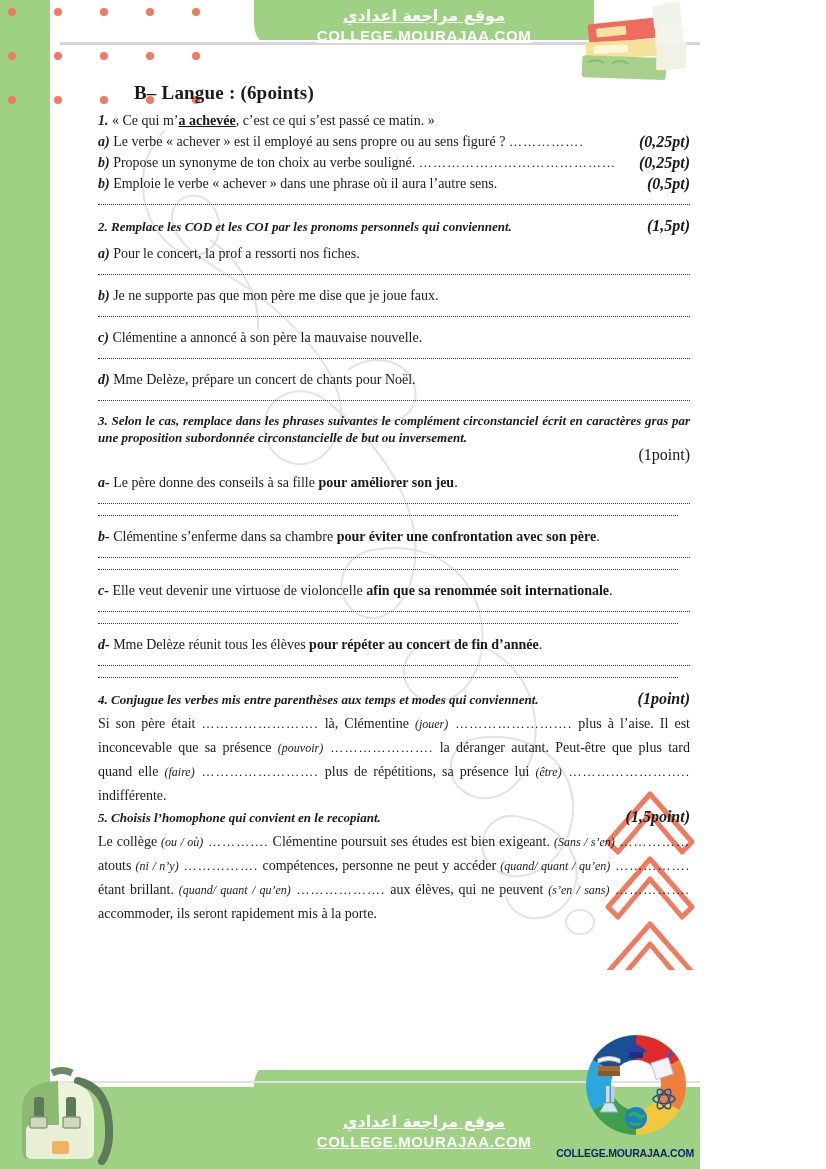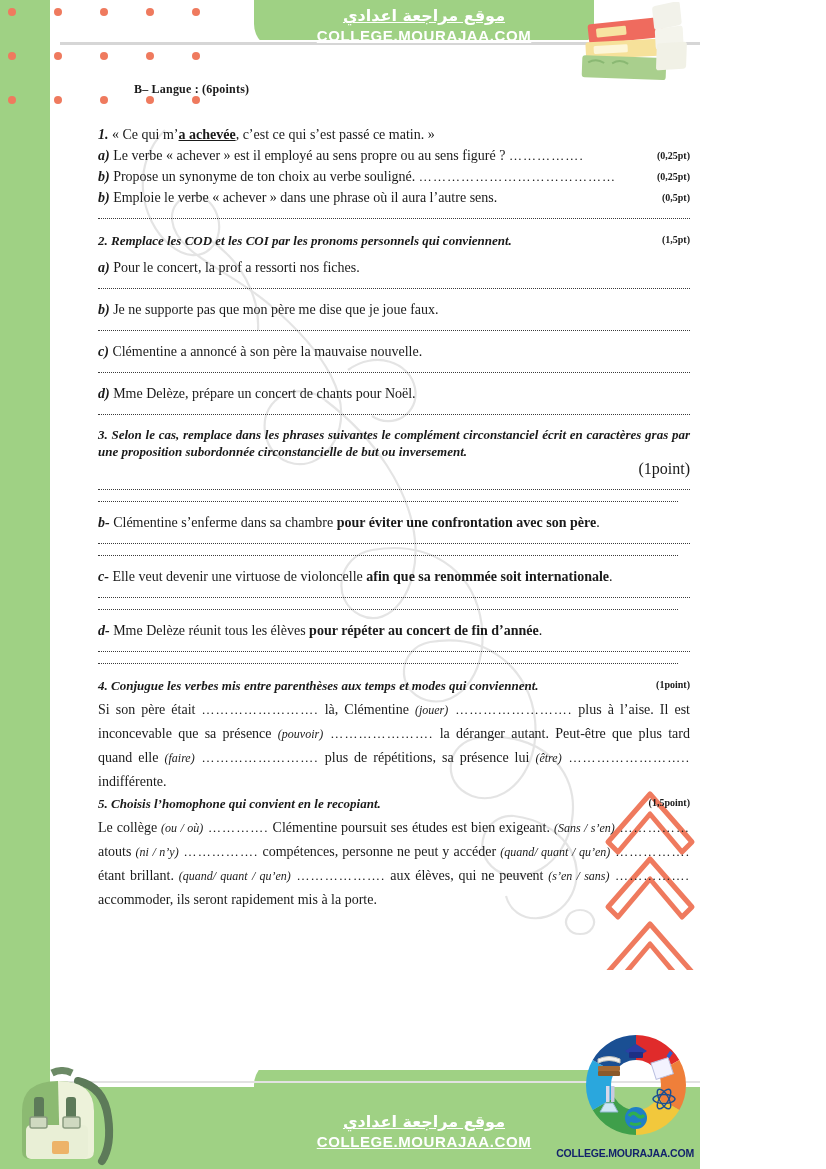--- a/index.html
+++ b/index.html
@@ -149,38 +149,39 @@
     position: absolute;
     left: 98px; top: 82px;
     width: 592px;
     z-index: 8;
     color: #1a1a1a;
   }
 
   .sec-title {
     font-family: "Liberation Serif", serif;
     font-weight: bold;
-    font-size: 12px;
+    font-size: 19px;
     letter-spacing: 0.2px;
     margin-left: 36px;
-    margin-bottom: 28px;
+    margin-bottom: 7px;
   }
 
   .row {
     display: flex;
     align-items: flex-end;
     font-size: 14px;
     line-height: 19px;
     margin-bottom: 2px;
   }
   .row .grow { flex: 1 1 auto; min-width: 0; }
   .row .pts {
     flex: 0 0 auto;
     font-weight: bold;
-    font-size: 10px;
+    font-style: italic;
+    font-size: 16px;
     padding-left: 8px;
     white-space: nowrap;
   }
 
   .lbl { font-weight: bold; font-style: italic; }
   .q-head {
     font-weight: bold;
     font-style: italic;
     font-size: 13px;
     line-height: 17px;
@@ -466,20 +467,24 @@
 
     <div class="blk">
       <div class="q-head q-head-justify">
         <span>3.</span>
         <span>Selon le cas, remplace dans les phrases suivantes le complément circonstanciel écrit en caractères gras par une proposition subordonnée circonstancielle de but  ou inversement.</span>
       </div>
       <div style="text-align:right;">
         <span class="pts">(1point)</span>
       </div>
 
+      <div class="stmt">
+        <span class="lbl">a-</span>
+        <span>Le père donne des conseils à sa fille </span><span class="b">pour améliorer son jeu</span><span>.</span>
+      </div>
       <div class="dotline"></div>
       <div class="dotline short"></div>
 
       <div class="stmt">
         <span class="lbl">b-</span>
         <span>Clémentine s’enferme dans sa chambre </span><span class="b">pour éviter une confrontation avec son père</span><span>.</span>
       </div>
       <div class="dotline"></div>
       <div class="dotline short"></div>
 

